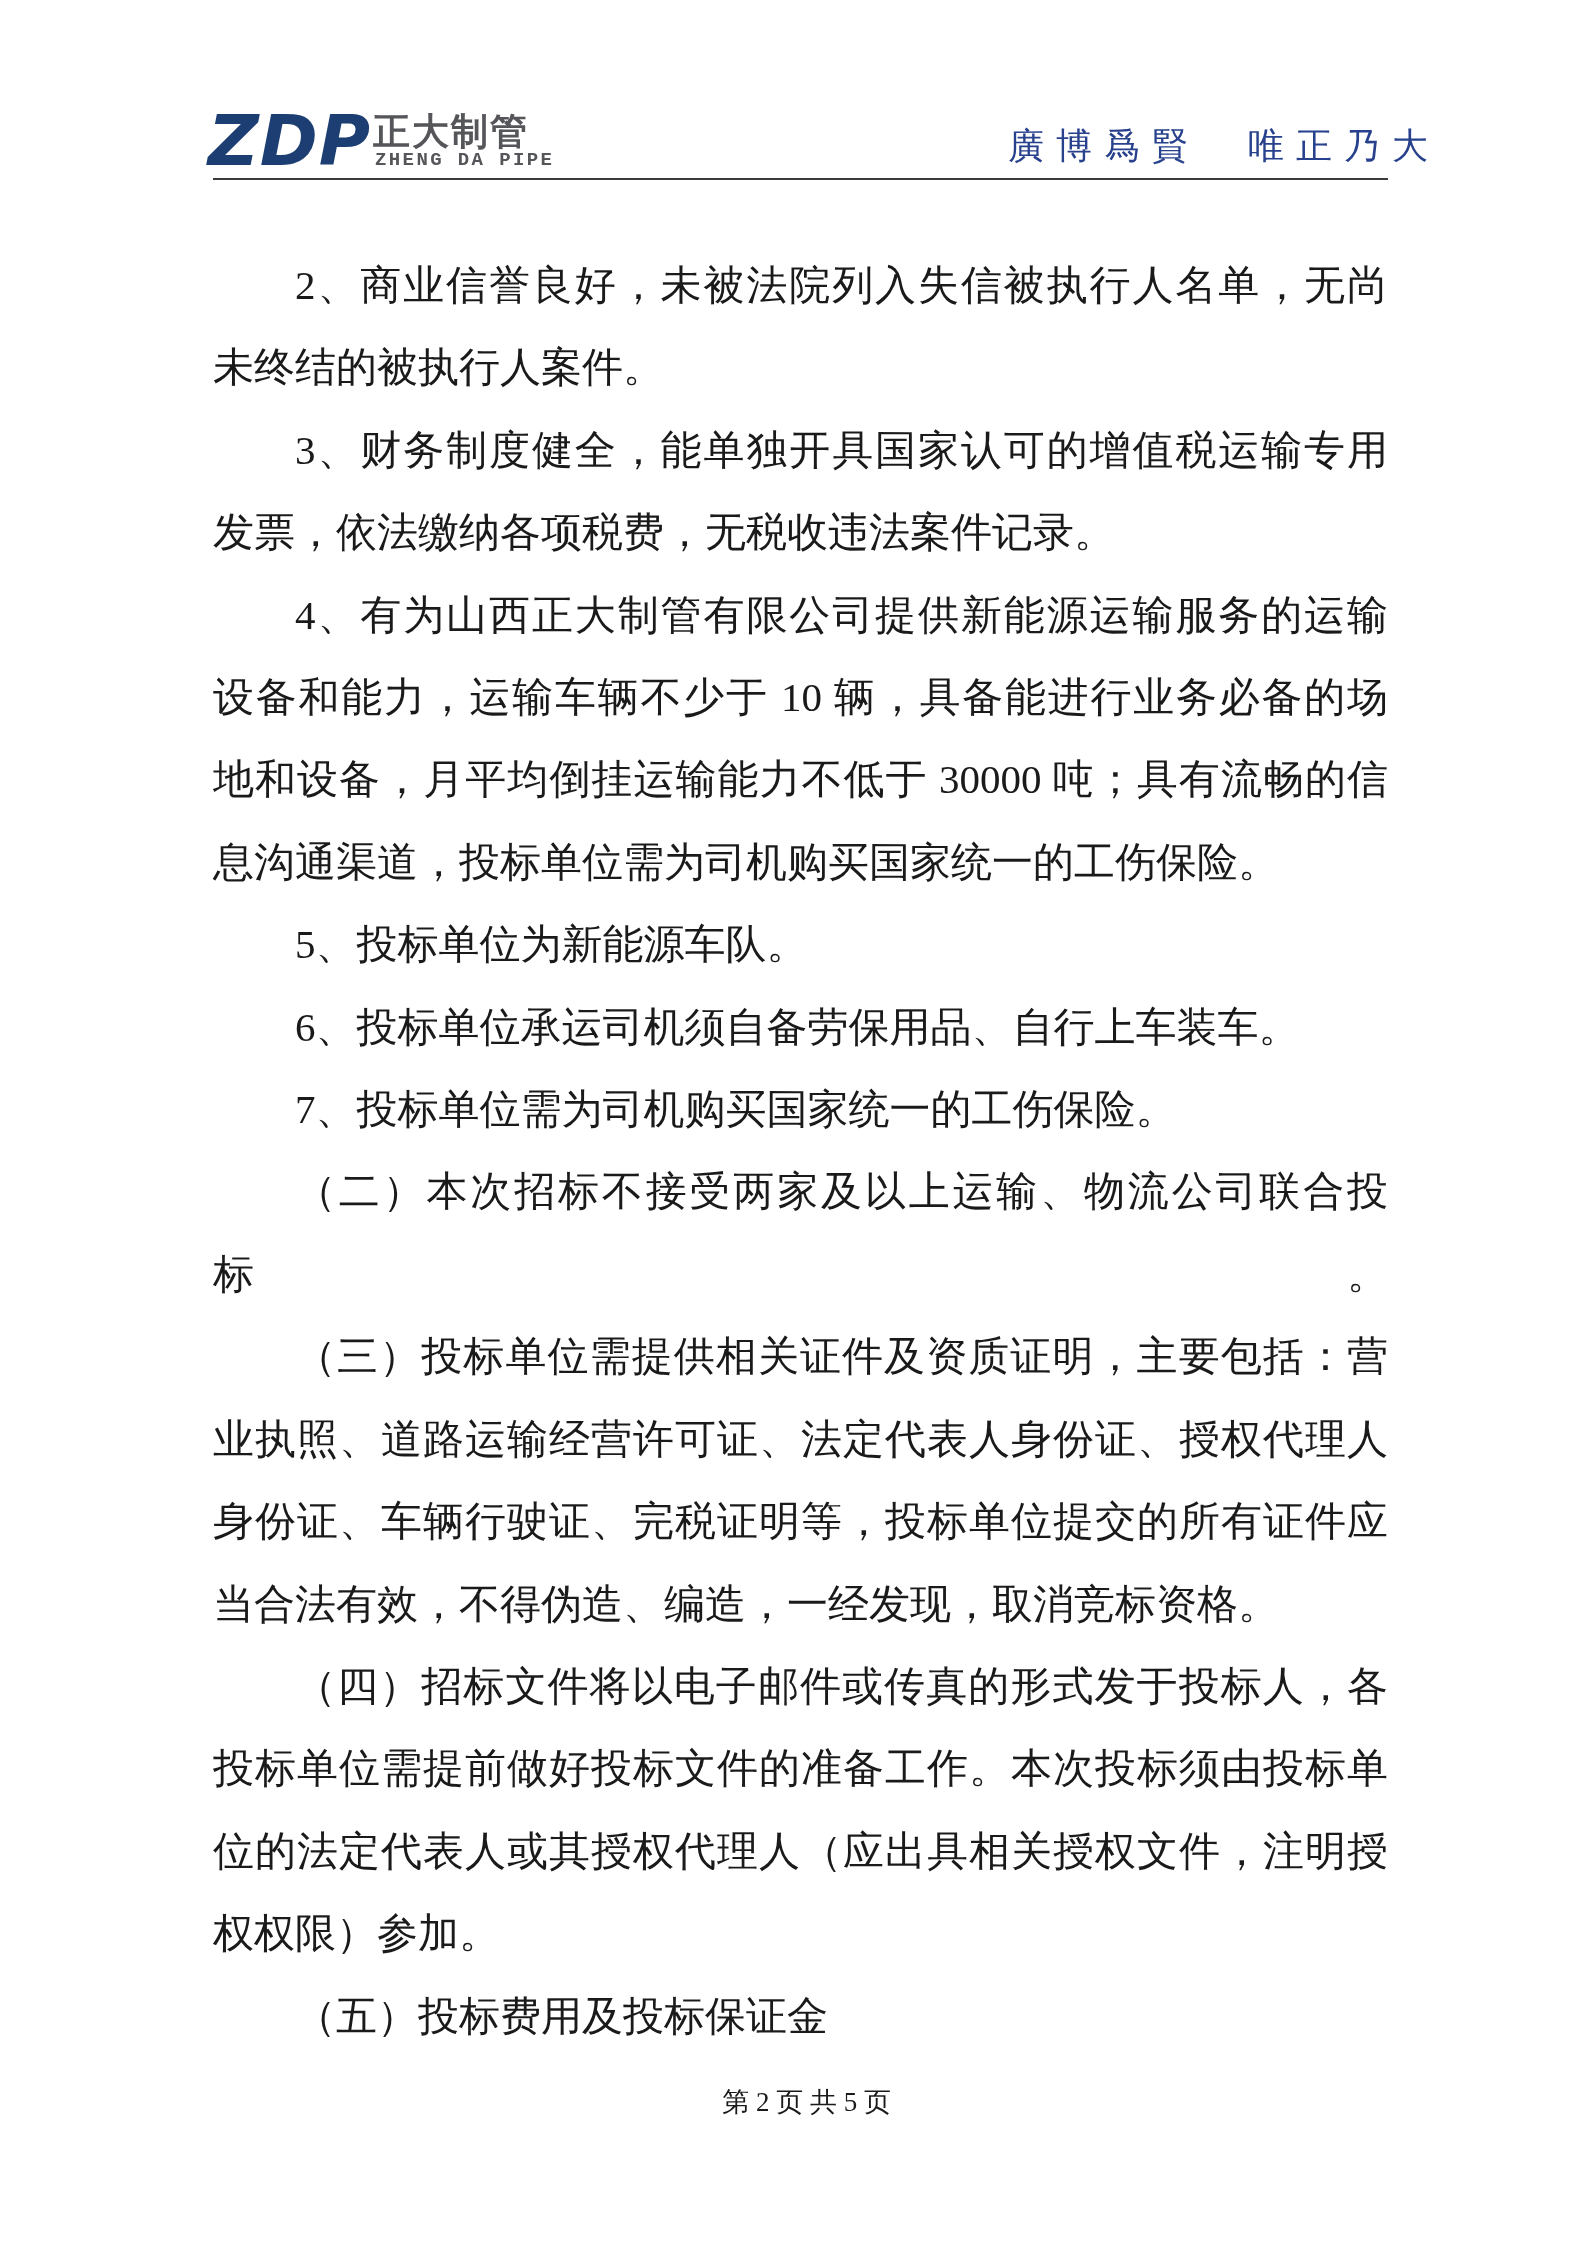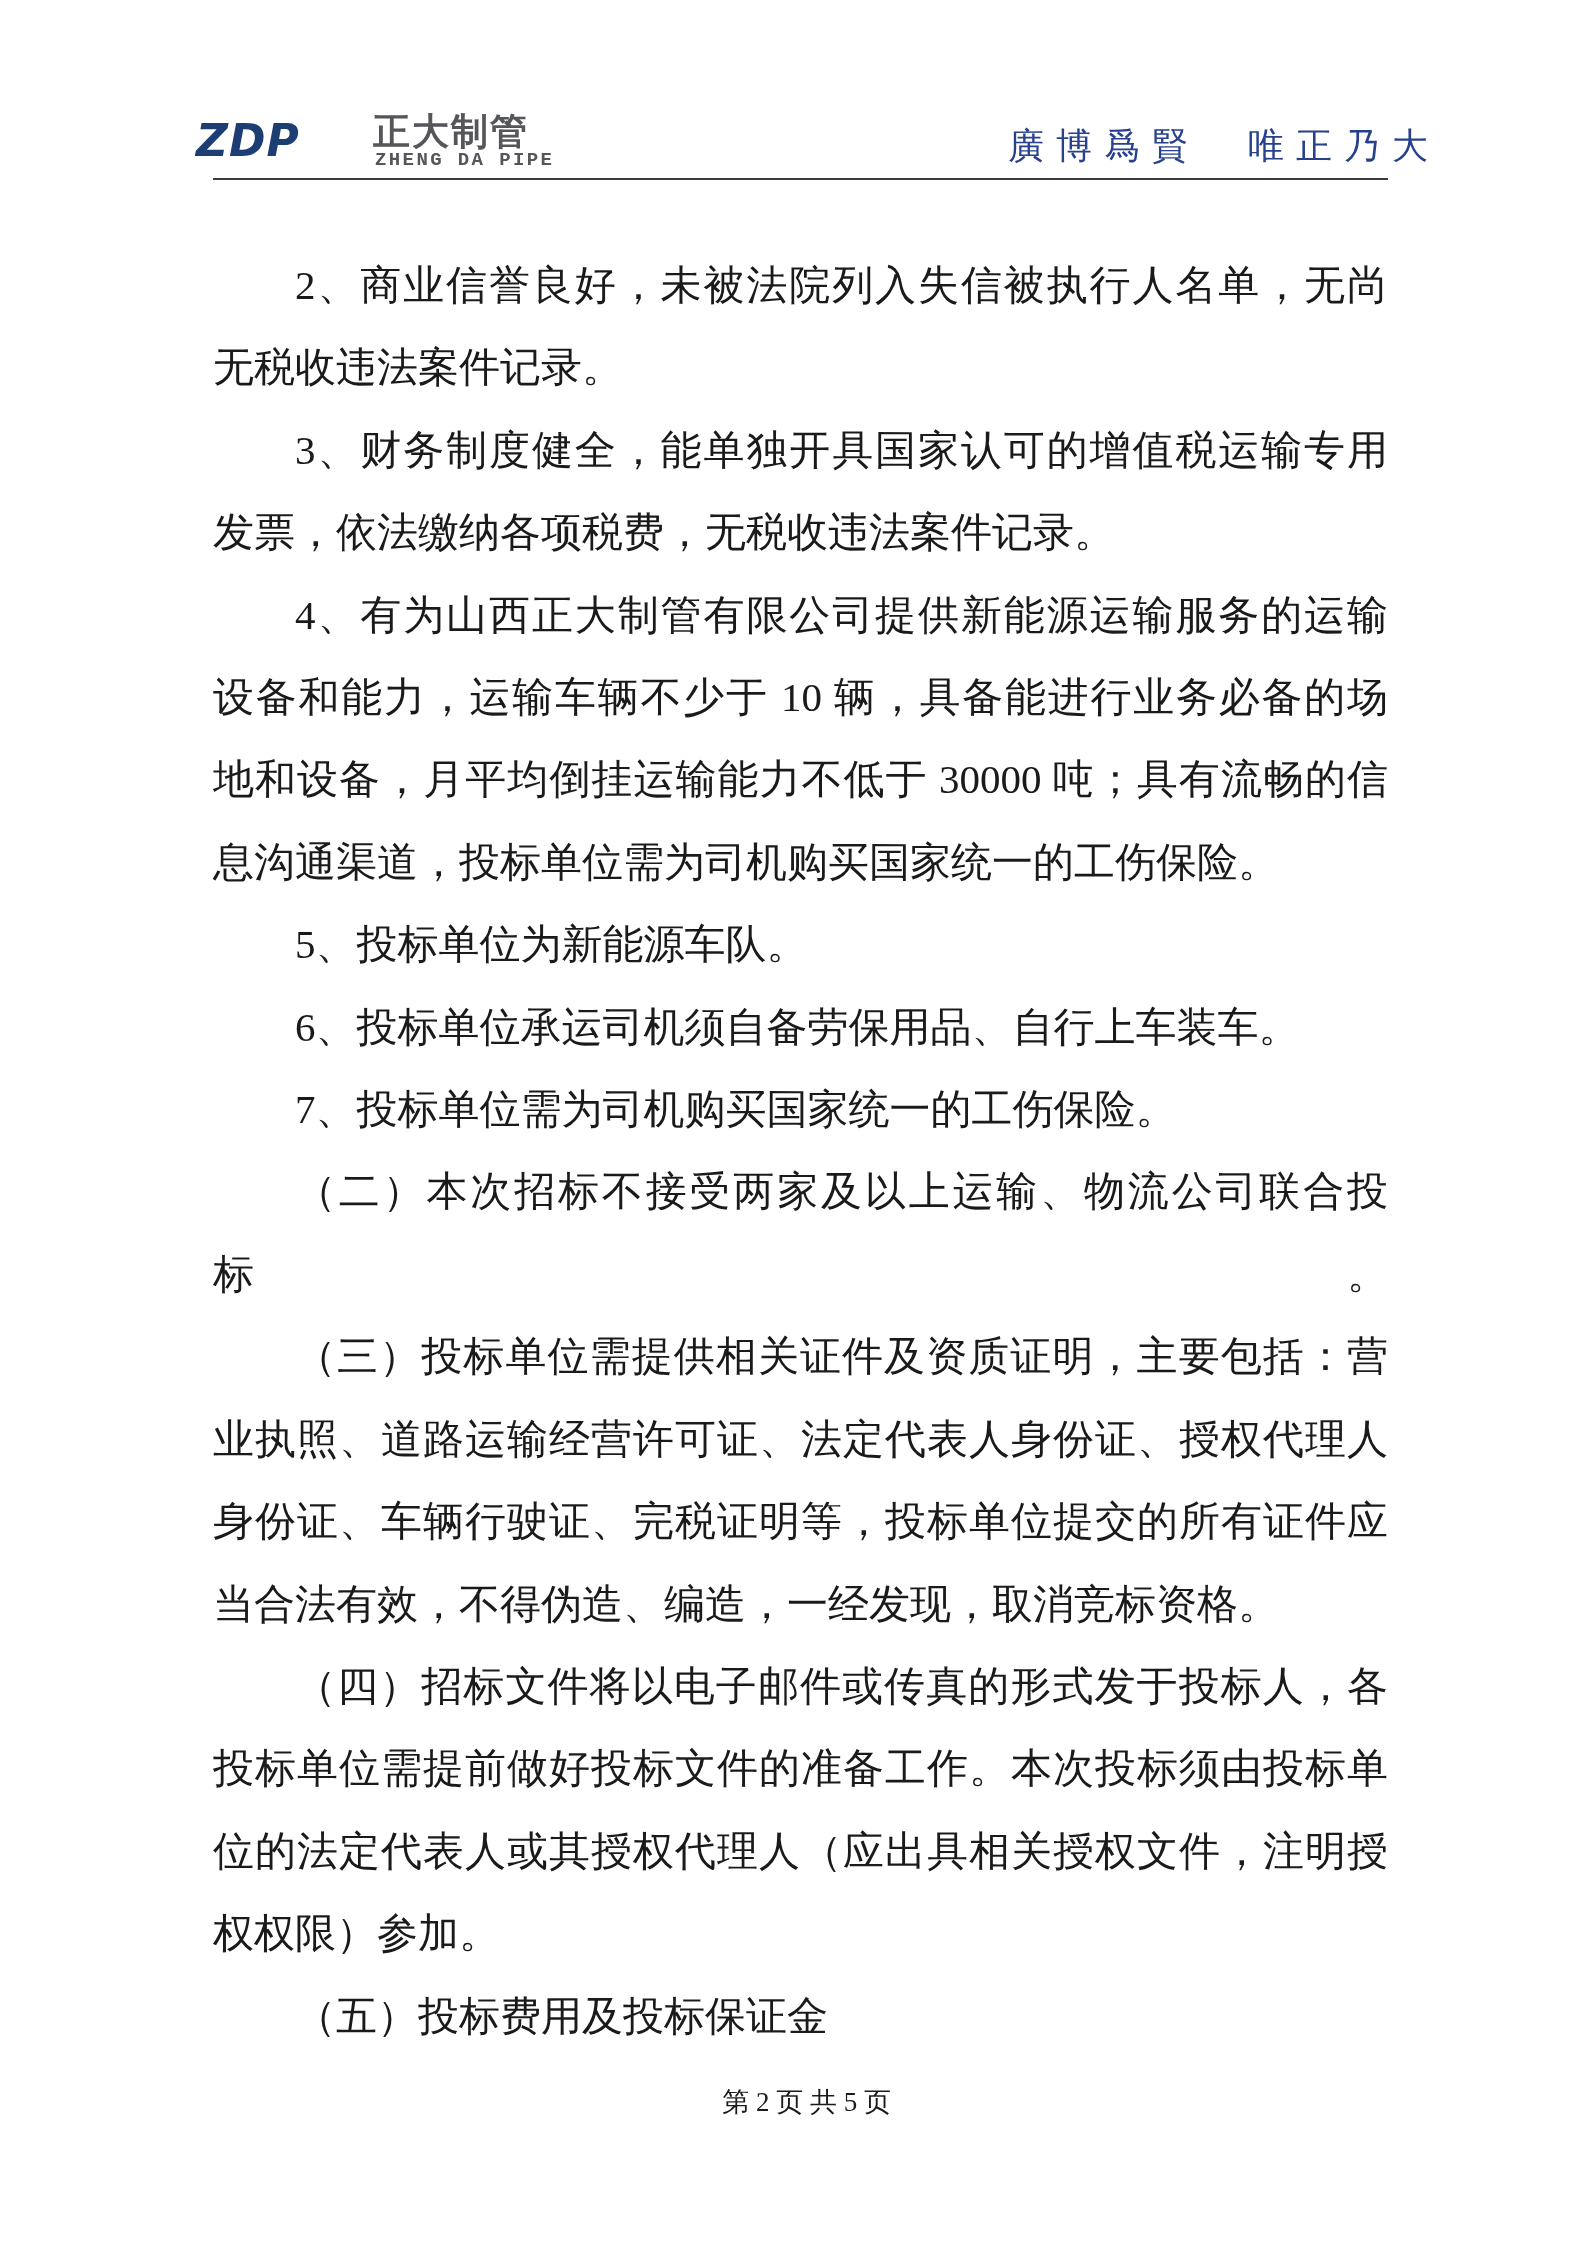--- a/index.html
+++ b/index.html
@@ -7,24 +7,24 @@
   .page {
     position:relative;
     width:1587px; height:2245px;
     margin:0 auto;
     background: var(--page_white, #fff);
     font-family:"Liberation Serif","DejaVu Serif",serif;
     overflow:hidden;
   }
   
   .logo-abbr {
-    position:absolute; left:196px; top:112px;
+    position:absolute; left:208px; top:112px;
     font-family:"DejaVu Sans","Liberation Sans",sans-serif;
     font-weight:bold; font-style:italic;
-    font-size:44px; line-height:58px; letter-spacing:1px;
+    font-size:70px; line-height:58px; letter-spacing:1px;
     color: var(--logo_blue, #1c3e73);
   }
   .logo-cn {
     position:absolute; left:373px; top:116px;
     font-family:Liberation Mono, monospace;
     font-weight:bold; font-size:37px; line-height:37px; letter-spacing:2px;
     color: var(--logo_gray, #55565a);
   }
   .logo-en {
     position:absolute; left:375px; top:152px;
@@ -67,21 +67,21 @@
   <header>
     <div class="logo-abbr">ZDP</div>
     <div class="logo-cn">正大制管</div>
     <div class="logo-en">ZHENG DA PIPE</div>
     <div class="slogan">廣博爲賢　唯正乃大</div>
     <div class="header-rule"></div>
   </header>
 
   <main class="body-text" id="body-text">
       <div class="line indent fill">2、商业信誉良好，未被法院列入失信被执行人名单，无尚</div>
-      <div class="line">无税收违法案件记录。</div>
+      <div class="line">未终结的被执行人案件。</div>
       <div class="line indent fill">3、财务制度健全，能单独开具国家认可的增值税运输专用</div>
       <div class="line">发票，依法缴纳各项税费，无税收违法案件记录。</div>
       <div class="line indent fill">4、有为山西正大制管有限公司提供新能源运输服务的运输</div>
       <div class="line fill">设备和能力，运输车辆不少于 10 辆，具备能进行业务必备的场</div>
       <div class="line fill">地和设备，月平均倒挂运输能力不低于 30000 吨；具有流畅的信</div>
       <div class="line">息沟通渠道，投标单位需为司机购买国家统一的工伤保险。</div>
       <div class="line indent">5、投标单位为新能源车队。</div>
       <div class="line indent">6、投标单位承运司机须自备劳保用品、自行上车装车。</div>
       <div class="line indent">7、投标单位需为司机购买国家统一的工伤保险。</div>
       <div class="line indent fill">（二）本次招标不接受两家及以上运输、物流公司联合投标。</div>

